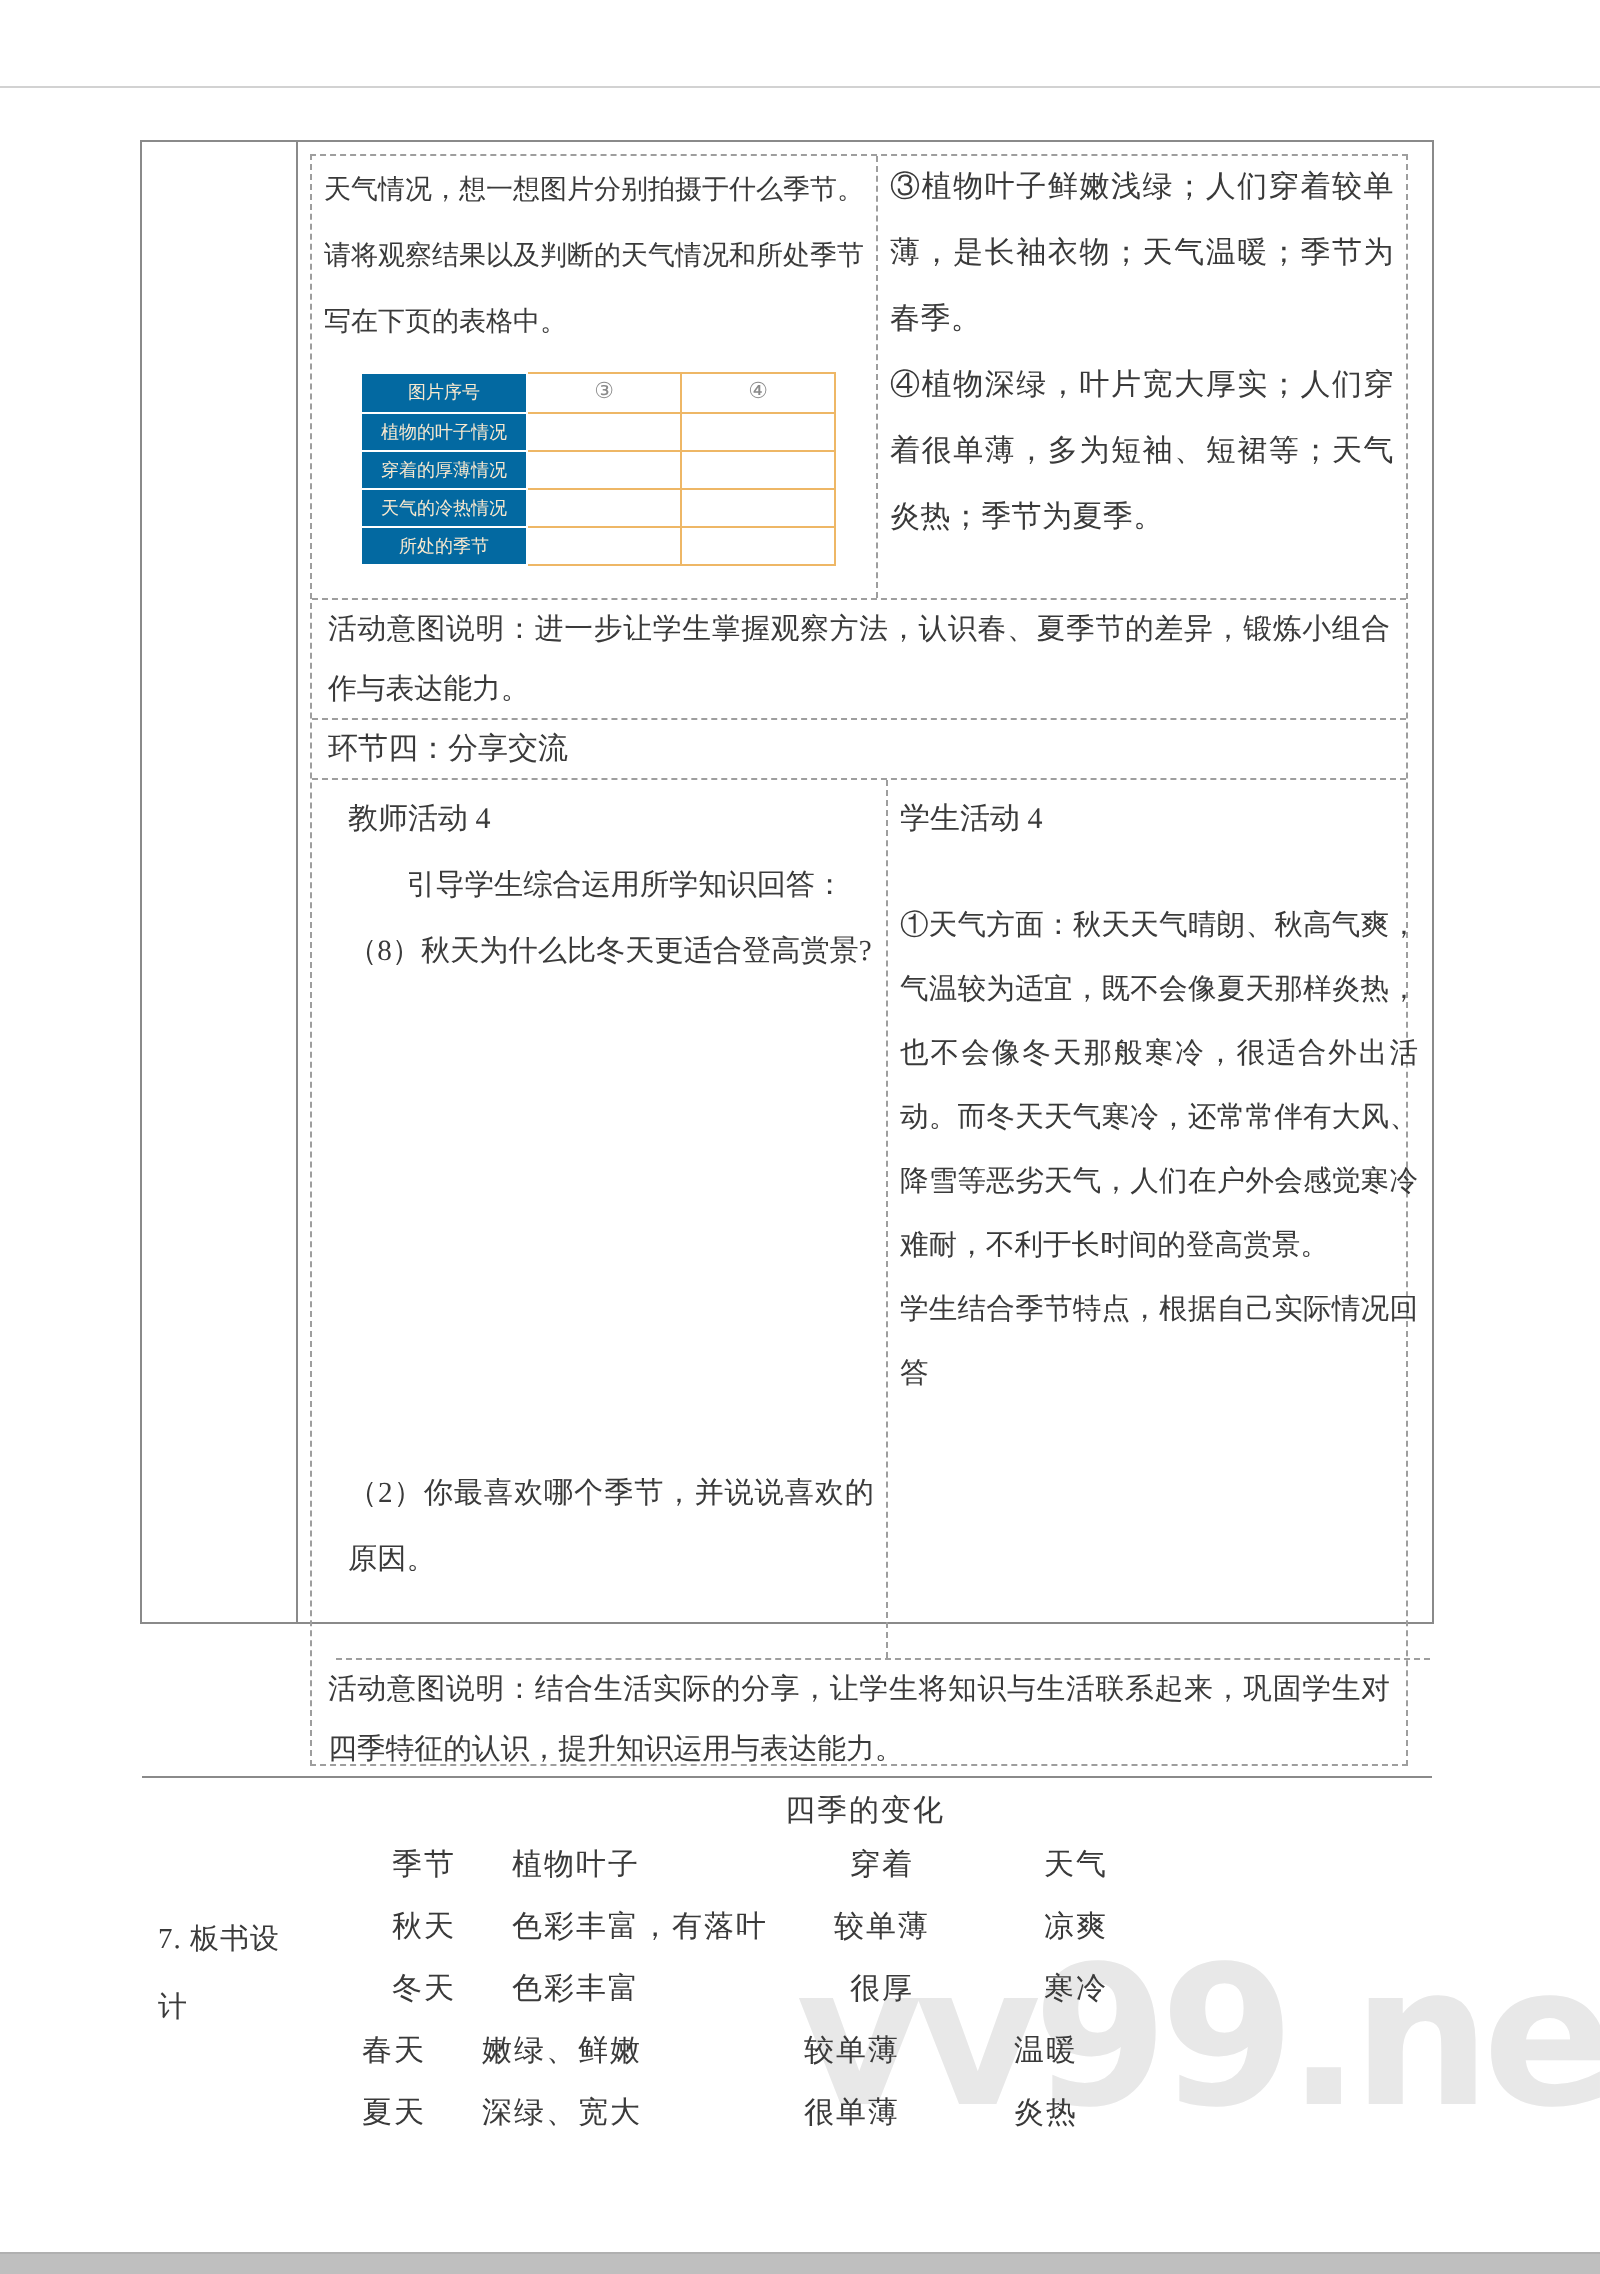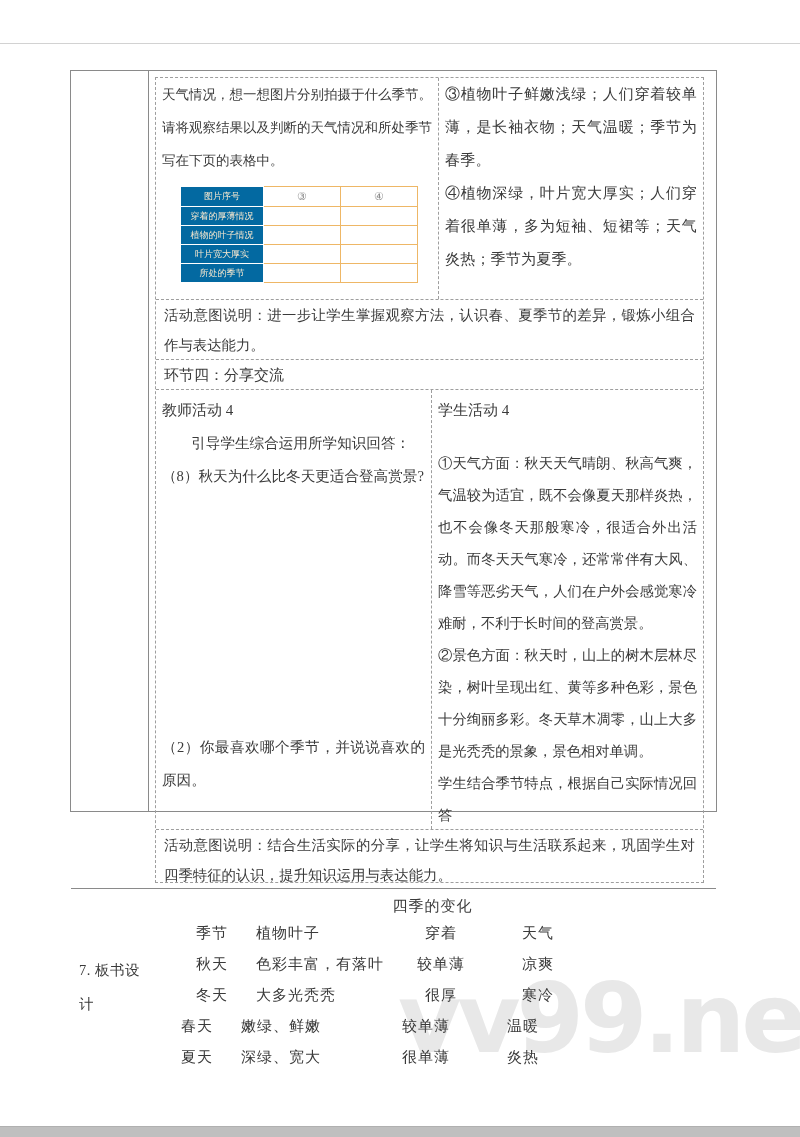--- a/index.html
+++ b/index.html
@@ -19,21 +19,21 @@
   .ovdiv { position:absolute; left:77px; top:0; width:1px; height:100%; background:#8a8a8a; }
   .ohdiv { position:absolute; left:0; top:817px; width:100%; height:1px; background:#8a8a8a; }
 
   
   .nested { position:absolute; left:84px; top:6px; width:549px; height:806px; border:1px dashed #9e9e9e; }
   .rowA { position:absolute; left:0; top:0; width:100%; height:222px; border-bottom:1px dashed #9e9e9e; }
   .rowA-left  { position:absolute; left:0; top:0; width:283px; height:100%; border-right:1px dashed #9e9e9e; padding:0 6px; }
   .rowA-right { position:absolute; left:283px; top:0; right:0; height:100%; padding:0 6px; }
   .rowB { position:absolute; left:0; top:222px; width:100%; height:60px; border-bottom:1px dashed #9e9e9e; padding:0 8px; }
   .rowC { position:absolute; left:0; top:282px; width:100%; height:30px; border-bottom:1px dashed #9e9e9e; padding:0 8px; }
-  .rowD { position:absolute; left:0; top:312px; width:100%; height:440px; border-bottom:1px dashed #9e9e9e; }
+  .rowD { position:absolute; left:12px; top:312px; width:100%; height:440px; border-bottom:1px dashed #9e9e9e; }
   .rowD-left  { position:absolute; left:0; top:0; width:276px; height:100%; border-right:1px dashed #9e9e9e; padding:4px 6px; }
   .rowD-right { position:absolute; left:276px; top:0; right:0; height:100%; padding:4px 6px; }
   .rowE { position:absolute; left:0; top:752px; width:100%; height:54px; padding:0 8px; }
 
   .paraA-left  { font-size:13.5px; line-height:33px; text-align:justify; }
   .paraA-right { font-size:15px; letter-spacing:0.2px; line-height:33px; text-align:justify; }
   .intent { font-size:14.4px; line-height:30px; text-align:justify; }
   .stepline { font-size:15px; line-height:30px; }
   .act-title { font-size:15px; line-height:33px; }
   .paraD-left { font-size:14.6px; line-height:33px; text-align:justify; }
@@ -82,31 +82,31 @@
         <div class="rowA-left">
           <p class="paraA-left">天气情况，想一想图片分别拍摄于什么季节。请将观察结果以及判断的天气情况和所处季节写在下页的表格中。</p>
           <table class="mini">
             <tbody>
                 <tr>
               <td class="ml">图片序号</td>
               <td class="md">③</td>
               <td class="md">④</td>
             </tr>
             <tr>
+              <td class="ml">植物的叶子情况</td>
+              <td class="md"></td>
+              <td class="md"></td>
+            </tr>
+            <tr>
               <td class="ml">穿着的厚薄情况</td>
               <td class="md"></td>
               <td class="md"></td>
             </tr>
             <tr>
-              <td class="ml">植物的叶子情况</td>
-              <td class="md"></td>
-              <td class="md"></td>
-            </tr>
-            <tr>
-              <td class="ml">叶片宽大厚实</td>
+              <td class="ml">天气的冷热情况</td>
               <td class="md"></td>
               <td class="md"></td>
             </tr>
             <tr>
               <td class="ml">所处的季节</td>
               <td class="md"></td>
               <td class="md"></td>
             </tr>
           </tbody>
             </table>
@@ -128,21 +128,20 @@
       <div class="rowD">
         <div class="rowD-left">
           <p class="act-title">教师活动 4</p>
           <p class="paraD-left lead-indent">引导学生综合运用所学知识回答：</p>
           <p class="paraD-left">（8）秋天为什么比冬天更适合登高赏景?</p>
           <p class="paraD-left q2">（2）你最喜欢哪个季节，并说说喜欢的原因。</p>
         </div>
         <div class="rowD-right">
           <p class="act-title">学生活动 4</p>
           <p class="paraD-right a1">①天气方面：秋天天气晴朗、秋高气爽，气温较为适宜，既不会像夏天那样炎热，也不会像冬天那般寒冷，很适合外出活动。而冬天天气寒冷，还常常伴有大风、降雪等恶劣天气，人们在户外会感觉寒冷难耐，不利于长时间的登高赏景。</p>
-          <p class="paraD-right">②景色方面：秋天时，山上的树木层林尽染，树叶呈现出红、黄等多种色彩，景色十分绚丽多彩。冬天草木凋零，山上大多是光秃秃的景象，景色相对单调。</p>
           <p class="paraD-right">学生结合季节特点，根据自己实际情况回答</p>
         </div>
       </div>
 
       <div class="rowE">
         <p class="intent">活动意图说明：结合生活实际的分享，让学生将知识与生活联系起来，巩固学生对四季特征的认识，提升知识运用与表达能力。</p>
       </div>
 
     </div>
 
@@ -158,21 +157,21 @@
         <span class="c3">天气</span>
       </div>
       <div class="board-row">
         <span class="c0">秋天</span>
         <span class="c1">色彩丰富，有落叶</span>
         <span class="c2">较单薄</span>
         <span class="c3">凉爽</span>
       </div>
       <div class="board-row">
         <span class="c0">冬天</span>
-        <span class="c1">大多光秃秃</span>
+        <span class="c1">色彩丰富</span>
         <span class="c2">很厚</span>
         <span class="c3">寒冷</span>
       </div>
       <div class="board-row shift">
         <span class="c0">春天</span>
         <span class="c1">嫩绿、鲜嫩</span>
         <span class="c2">较单薄</span>
         <span class="c3">温暖</span>
       </div>
       <div class="board-row shift">

